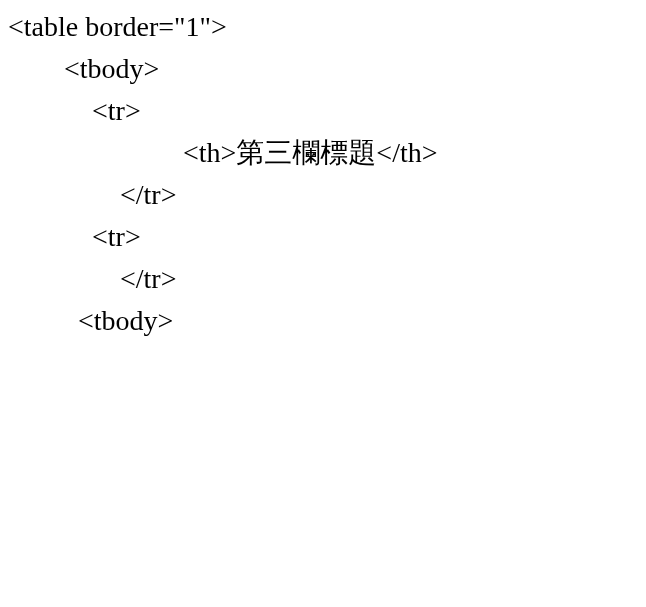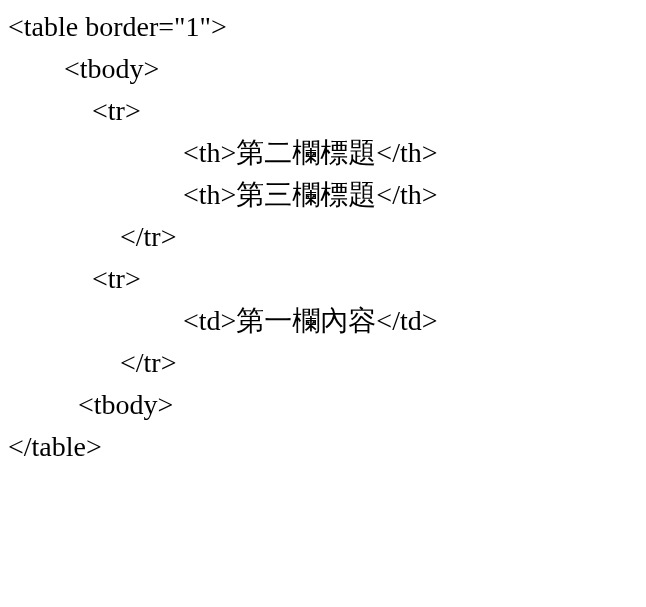--- a/index.html
+++ b/index.html
@@ -27,21 +27,18 @@
     height: 42px;
   }
 </style>
 </head>
 <body>
 
 <div class="code-block">
   <div class="code-line">&lt;table border="1"&gt;</div>
   <div class="code-line">        &lt;tbody&gt;</div>
   <div class="code-line">            &lt;tr&gt;</div>
-  <div class="code-line">                         &lt;th&gt;第二欄標題&lt;/th&gt;</div>
   <div class="code-line">                         &lt;th&gt;第三欄標題&lt;/th&gt;</div>
   <div class="code-line">                &lt;/tr&gt;</div>
   <div class="code-line">            &lt;tr&gt;</div>
-  <div class="code-line">                         &lt;td&gt;第一欄內容&lt;/td&gt;</div>
   <div class="code-line">                &lt;/tr&gt;</div>
   <div class="code-line">          &lt;tbody&gt;</div>
-  <div class="code-line">&lt;/table&gt;</div>
 </div>
 
 </body></html>

